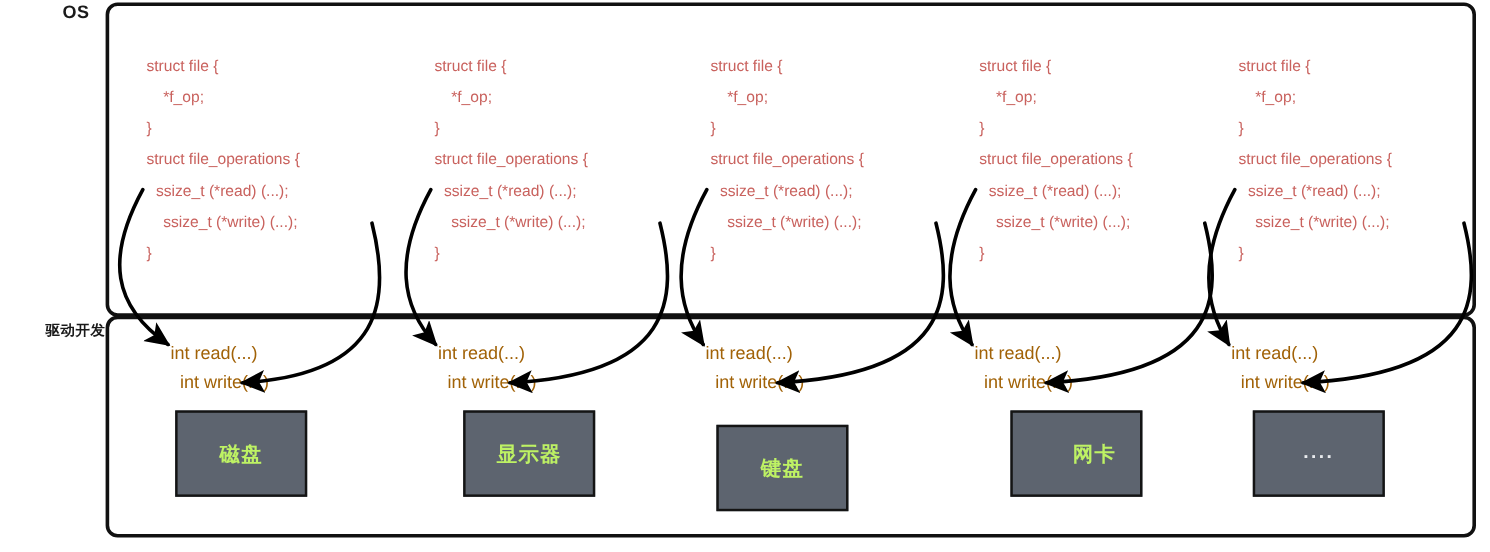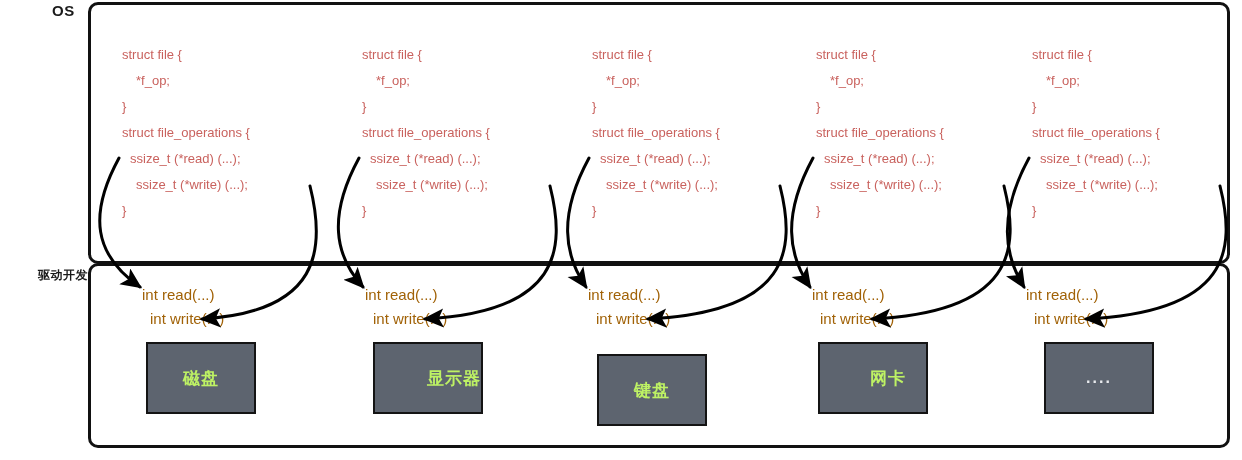--- a/index.html
+++ b/index.html
@@ -134,27 +134,27 @@
       </div>
       <div class="drv-col" style="left: 1026px;">
         <div class="drv-line">int  read(...)</div>
         <div class="drv-line ind">int  write(...)</div>
       </div>
     </div>
   <div id="dev-boxes">
       <div class="device-box" style="left: 146px;">
         <span>磁盘</span>
       </div>
-      <div class="device-box" style="left: 373px; justify-content: flex-end;">
+      <div class="device-box" style="left: 386px;">
         <span>显示器</span>
       </div>
       <div class="device-box" style="left: 597px; margin-top: 12px;">
         <span>键盘</span>
       </div>
-      <div class="device-box" style="left: 818px; padding-left: 30px;">
+      <div class="device-box" style="left: 842px; padding-left: 30px;">
         <span>网卡</span>
       </div>
       <div class="device-box dots" style="left: 1044px;">
         <span>....</span>
       </div>
     </div>
 
   <svg id="arrows" viewBox="0 0 1242 460" xmlns="http://www.w3.org/2000/svg">
     <defs>
       <marker id="ah" markerWidth="9" markerHeight="9" refX="6.2" refY="3.2" orient="auto" markerUnits="strokeWidth">

